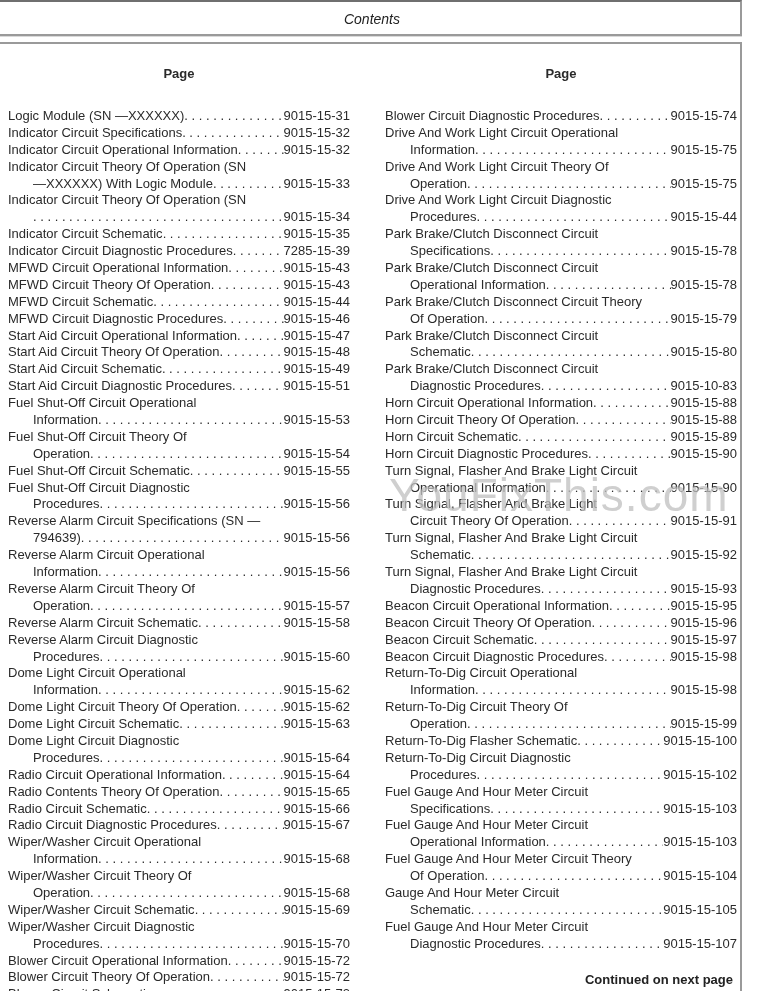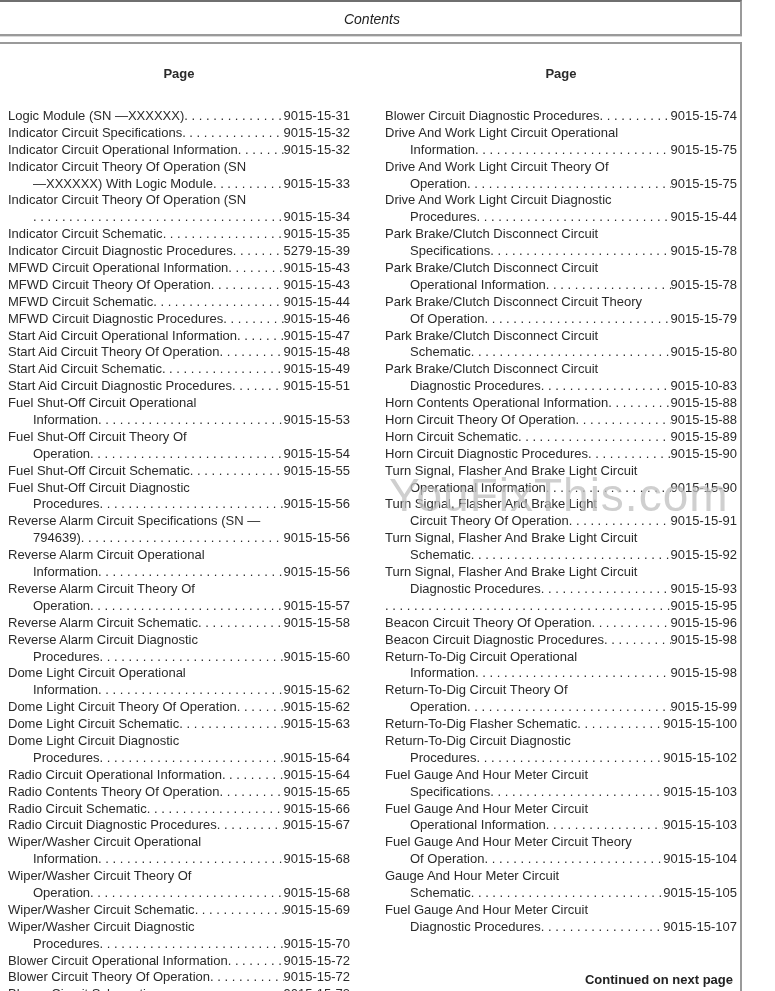--- a/index.html
+++ b/index.html
@@ -144,21 +144,21 @@
             <div class="line">
               <span class="t">Indicator Circuit Schematic</span>
               <span class="leader"></span>
               <span class="pg">9015-15-35</span>
             </div>
           </div>
           <div class="entry">
             <div class="line">
               <span class="t">Indicator Circuit Diagnostic Procedures</span>
               <span class="leader"></span>
-              <span class="pg">5279-15-39</span>
+              <span class="pg">7285-15-39</span>
             </div>
           </div>
           <div class="entry">
             <div class="line">
               <span class="t">MFWD Circuit Operational Information</span>
               <span class="leader"></span>
               <span class="pg">9015-15-43</span>
             </div>
           </div>
           <div class="entry">
@@ -502,21 +502,21 @@
               <span class="t">Park Brake/Clutch Disconnect Circuit</span>
             </div>
             <div class="line indent">
               <span class="t">Diagnostic Procedures</span>
               <span class="leader"></span>
               <span class="pg">9015-10-83</span>
             </div>
           </div>
           <div class="entry">
             <div class="line">
-              <span class="t">Horn Contents Operational Information</span>
+              <span class="t">Horn Circuit Operational Information</span>
               <span class="leader"></span>
               <span class="pg">9015-15-88</span>
             </div>
           </div>
           <div class="entry">
             <div class="line">
               <span class="t">Horn Circuit Theory Of Operation</span>
               <span class="leader"></span>
               <span class="pg">9015-15-88</span>
             </div>
@@ -570,29 +570,37 @@
               <span class="t">Turn Signal, Flasher And Brake Light Circuit</span>
             </div>
             <div class="line indent">
               <span class="t">Diagnostic Procedures</span>
               <span class="leader"></span>
               <span class="pg">9015-15-93</span>
             </div>
           </div>
           <div class="entry">
             <div class="line">
+              <span class="t">Beacon Circuit Operational Information</span>
               <span class="leader"></span>
               <span class="pg">9015-15-95</span>
             </div>
           </div>
           <div class="entry">
             <div class="line">
               <span class="t">Beacon Circuit Theory Of Operation</span>
               <span class="leader"></span>
               <span class="pg">9015-15-96</span>
+            </div>
+          </div>
+          <div class="entry">
+            <div class="line">
+              <span class="t">Beacon Circuit Schematic</span>
+              <span class="leader"></span>
+              <span class="pg">9015-15-97</span>
             </div>
           </div>
           <div class="entry">
             <div class="line">
               <span class="t">Beacon Circuit Diagnostic Procedures</span>
               <span class="leader"></span>
               <span class="pg">9015-15-98</span>
             </div>
           </div>
           <div class="entry">

